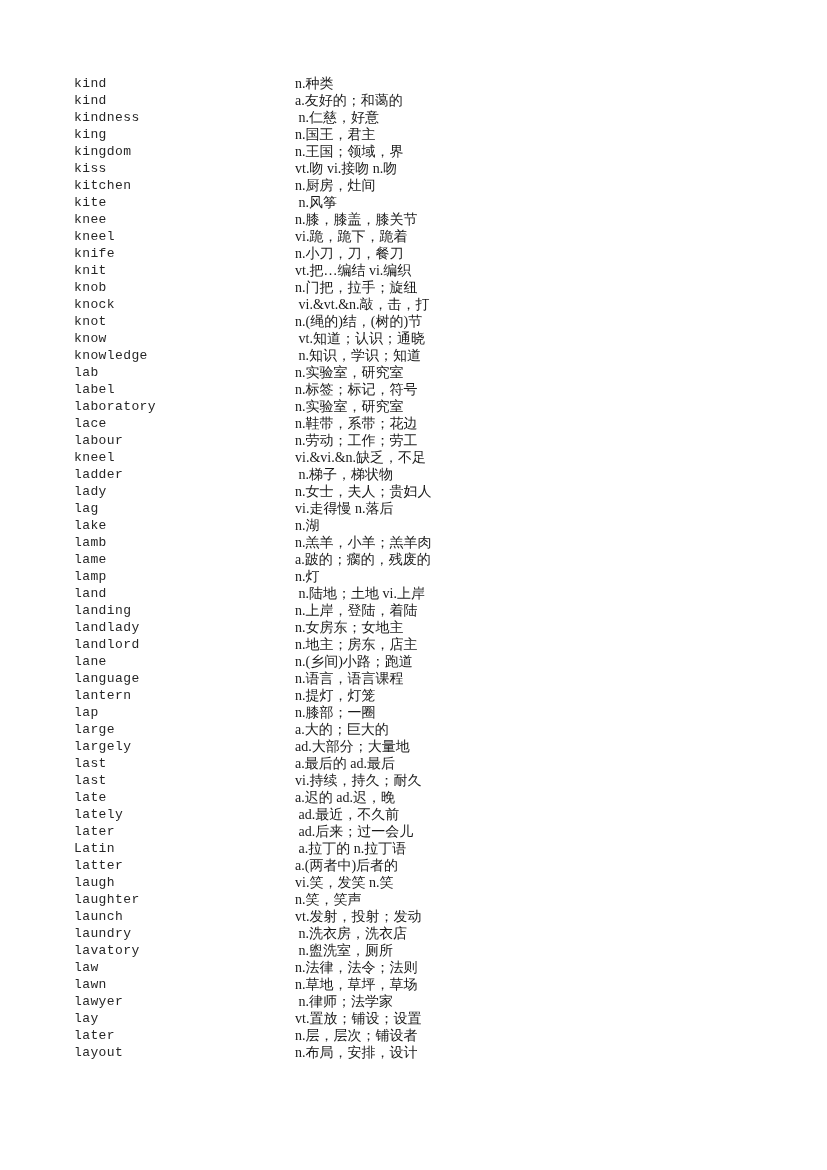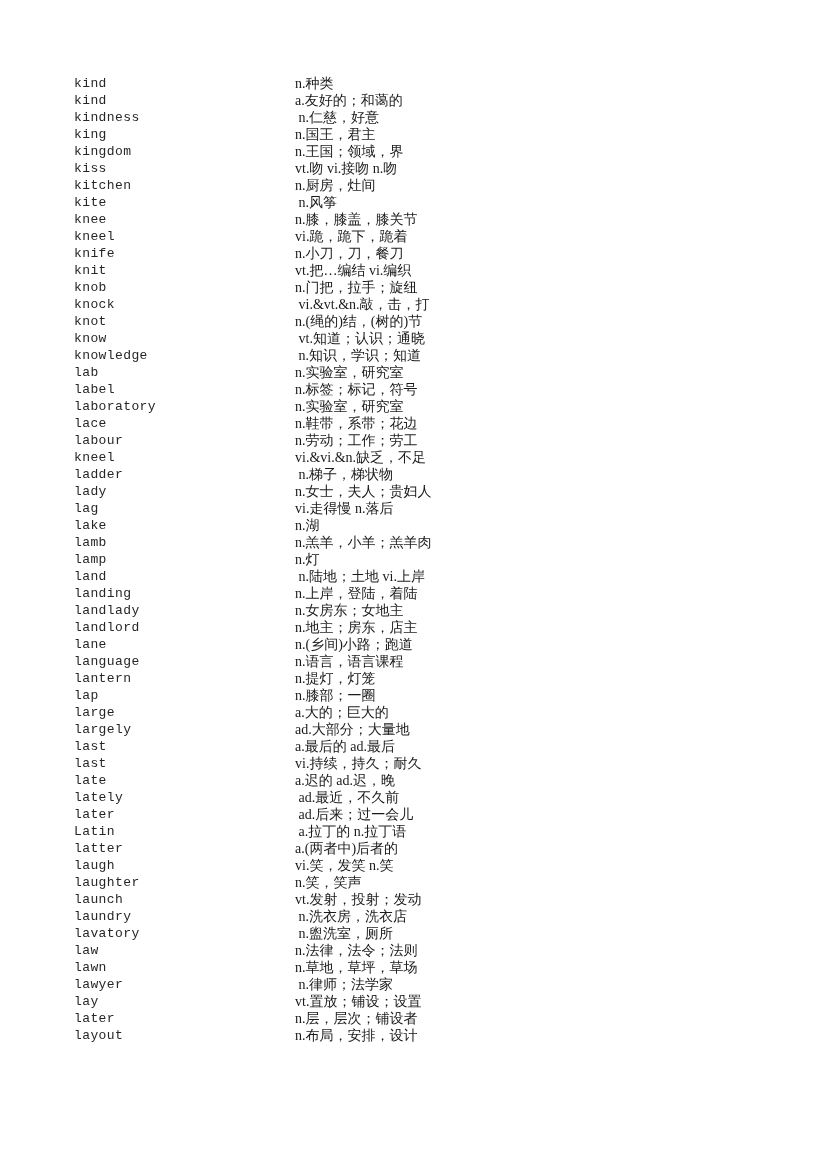--- a/index.html
+++ b/index.html
@@ -80,20 +80,21 @@
       <div class="entry"><span class="term">label</span><span class="definition">n.标签；标记，符号</span></div>
       <div class="entry"><span class="term">laboratory</span><span class="definition">n.实验室，研究室</span></div>
       <div class="entry"><span class="term">lace</span><span class="definition">n.鞋带，系带；花边</span></div>
       <div class="entry"><span class="term">labour</span><span class="definition">n.劳动；工作；劳工</span></div>
       <div class="entry"><span class="term">kneel</span><span class="definition">vi.&amp;vi.&amp;n.缺乏，不足</span></div>
       <div class="entry"><span class="term">ladder</span><span class="definition"> n.梯子，梯状物</span></div>
       <div class="entry"><span class="term">lady</span><span class="definition">n.女士，夫人；贵妇人</span></div>
       <div class="entry"><span class="term">lag</span><span class="definition">vi.走得慢 n.落后</span></div>
       <div class="entry"><span class="term">lake</span><span class="definition">n.湖</span></div>
       <div class="entry"><span class="term">lamb</span><span class="definition">n.羔羊，小羊；羔羊肉</span></div>
+      <div class="entry"><span class="term">lame</span><span class="definition">a.跛的；瘸的，残废的</span></div>
       <div class="entry"><span class="term">lamp</span><span class="definition">n.灯</span></div>
       <div class="entry"><span class="term">land</span><span class="definition"> n.陆地；土地 vi.上岸</span></div>
       <div class="entry"><span class="term">landing</span><span class="definition">n.上岸，登陆，着陆</span></div>
       <div class="entry"><span class="term">landlady</span><span class="definition">n.女房东；女地主</span></div>
       <div class="entry"><span class="term">landlord</span><span class="definition">n.地主；房东，店主</span></div>
       <div class="entry"><span class="term">lane</span><span class="definition">n.(乡间)小路；跑道</span></div>
       <div class="entry"><span class="term">language</span><span class="definition">n.语言，语言课程</span></div>
       <div class="entry"><span class="term">lantern</span><span class="definition">n.提灯，灯笼</span></div>
       <div class="entry"><span class="term">lap</span><span class="definition">n.膝部；一圈</span></div>
       <div class="entry"><span class="term">large</span><span class="definition">a.大的；巨大的</span></div>

